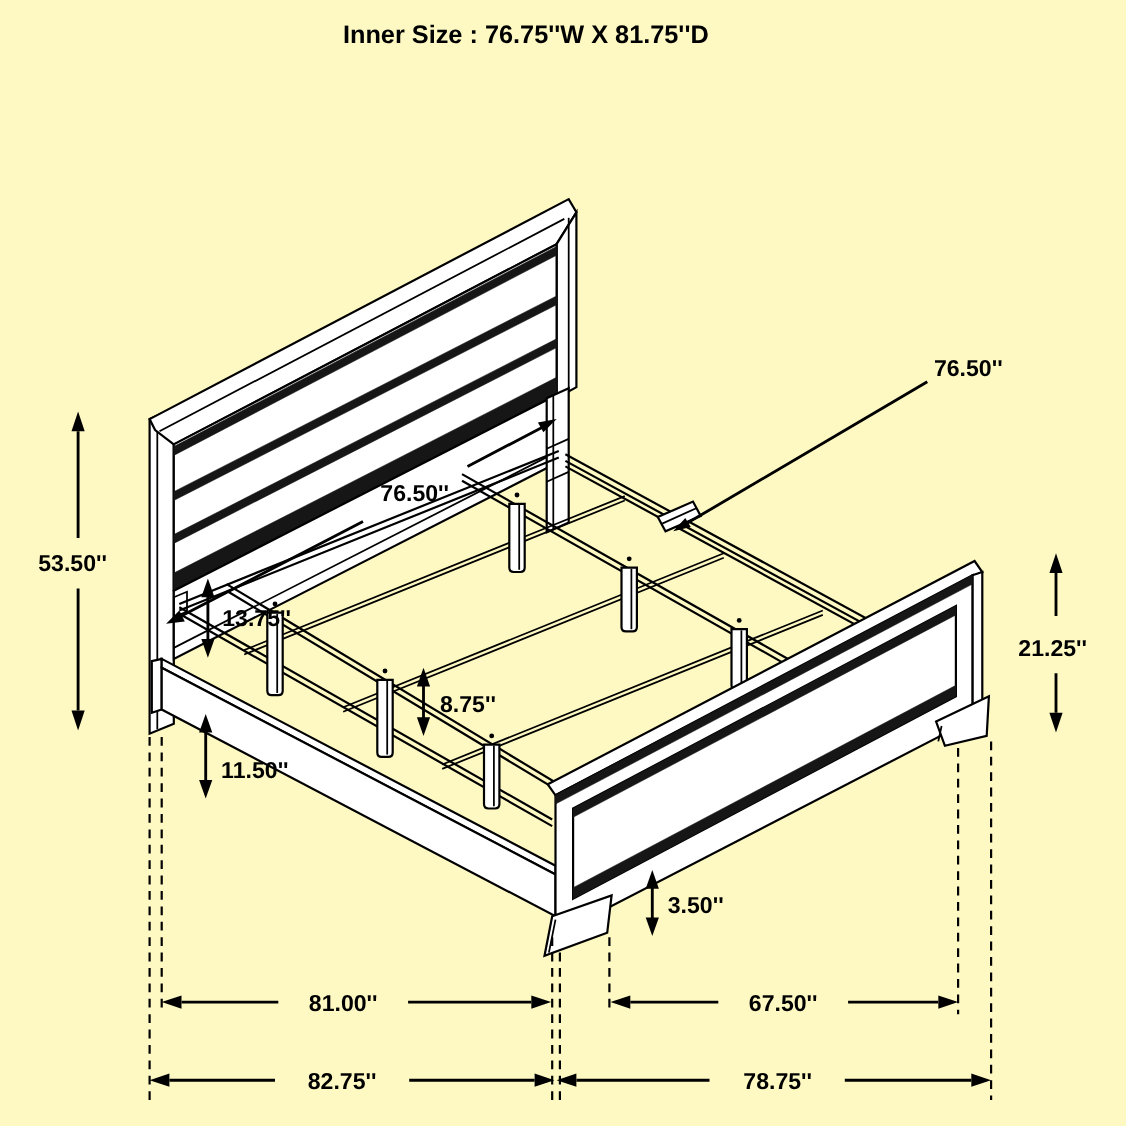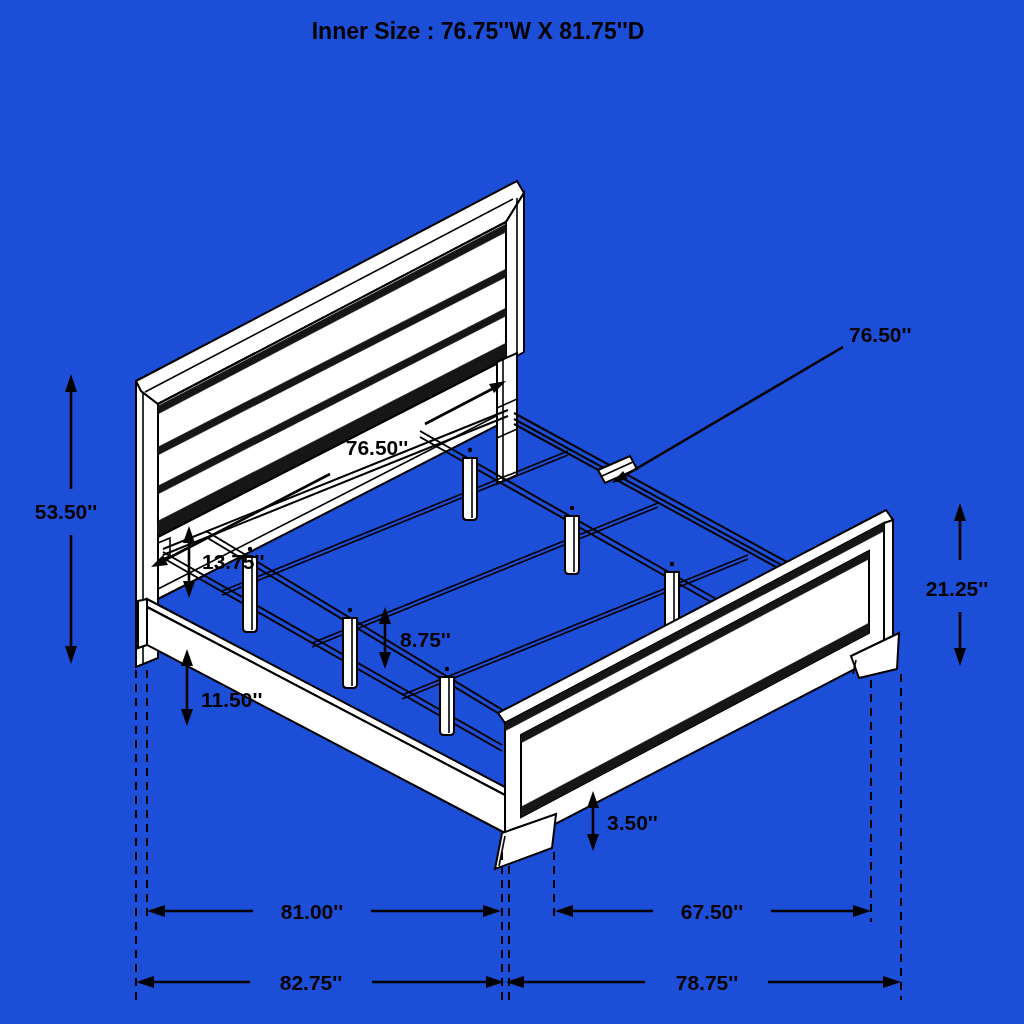--- a/index.html
+++ b/index.html
@@ -1,16 +1,16 @@
 <!DOCTYPE html>
 <html><head>
 <meta charset="utf-8">
 <style>
   html,body{margin:0;padding:0;background:#ffffff;}
-  #stage{width:1024px;height:1024px;position:relative;background:#1d4ed8;}
+  #stage{width:1024px;height:1024px;position:relative;background:#fef9c3;}
   svg{display:block;}
   text{font-family:"Liberation Sans", sans-serif;font-weight:bold;fill:#000;}
   .dim-label{font-size:21px;}
   .title-label{font-size:23px;}
   .ln{stroke:#000;stroke-width:2;fill:none;}
   .thin{stroke:#000;stroke-width:1.6;fill:none;}
   .face{stroke:#000;stroke-width:2;fill:#ffffff;}
   .dark{fill:#161616;stroke:#161616;stroke-width:0.5;}
   .dim{stroke:#000;stroke-width:2.6;fill:none;}
   .dashln{stroke:#000;stroke-width:2;fill:none;stroke-dasharray:8 6;}

